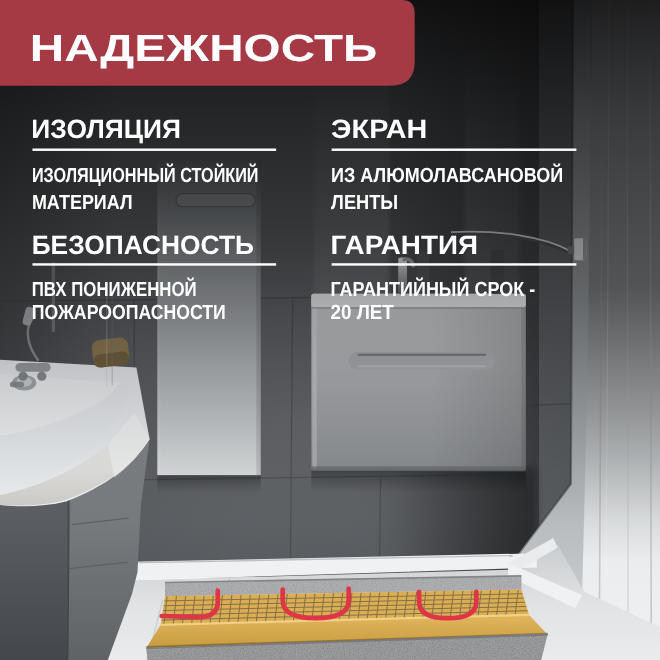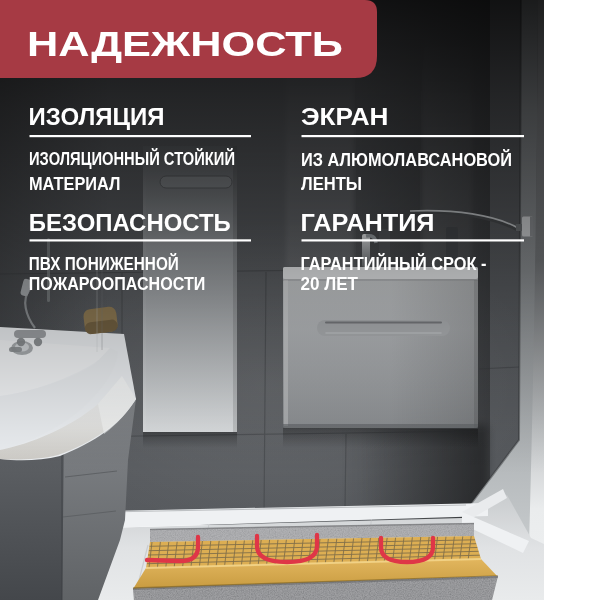--- a/index.html
+++ b/index.html
@@ -1,17 +1,17 @@
 <!DOCTYPE html>
 <html lang="ru"><head>
 <meta charset="utf-8">
 <title>Надежность</title>
 <style>
   html,body{margin:0;padding:0;background:#fff;}
-  #card{position:relative;width:544px;height:600px;overflow:hidden;font-family:"Liberation Sans",sans-serif;}
+  #card{position:relative;width:600px;height:600px;overflow:hidden;font-family:"Liberation Sans",sans-serif;}
   svg{display:block;}
 </style>
 </head>
 <body>
 <div id="card">
 <svg width="600" height="600" viewBox="0 0 600 600" xmlns="http://www.w3.org/2000/svg">
 <defs>
   <linearGradient id="wallG" x1="0" y1="0" x2="0" y2="1">
     <stop offset="0" stop-color="#56585c"></stop>
     <stop offset="0.55" stop-color="#595c60"></stop>

